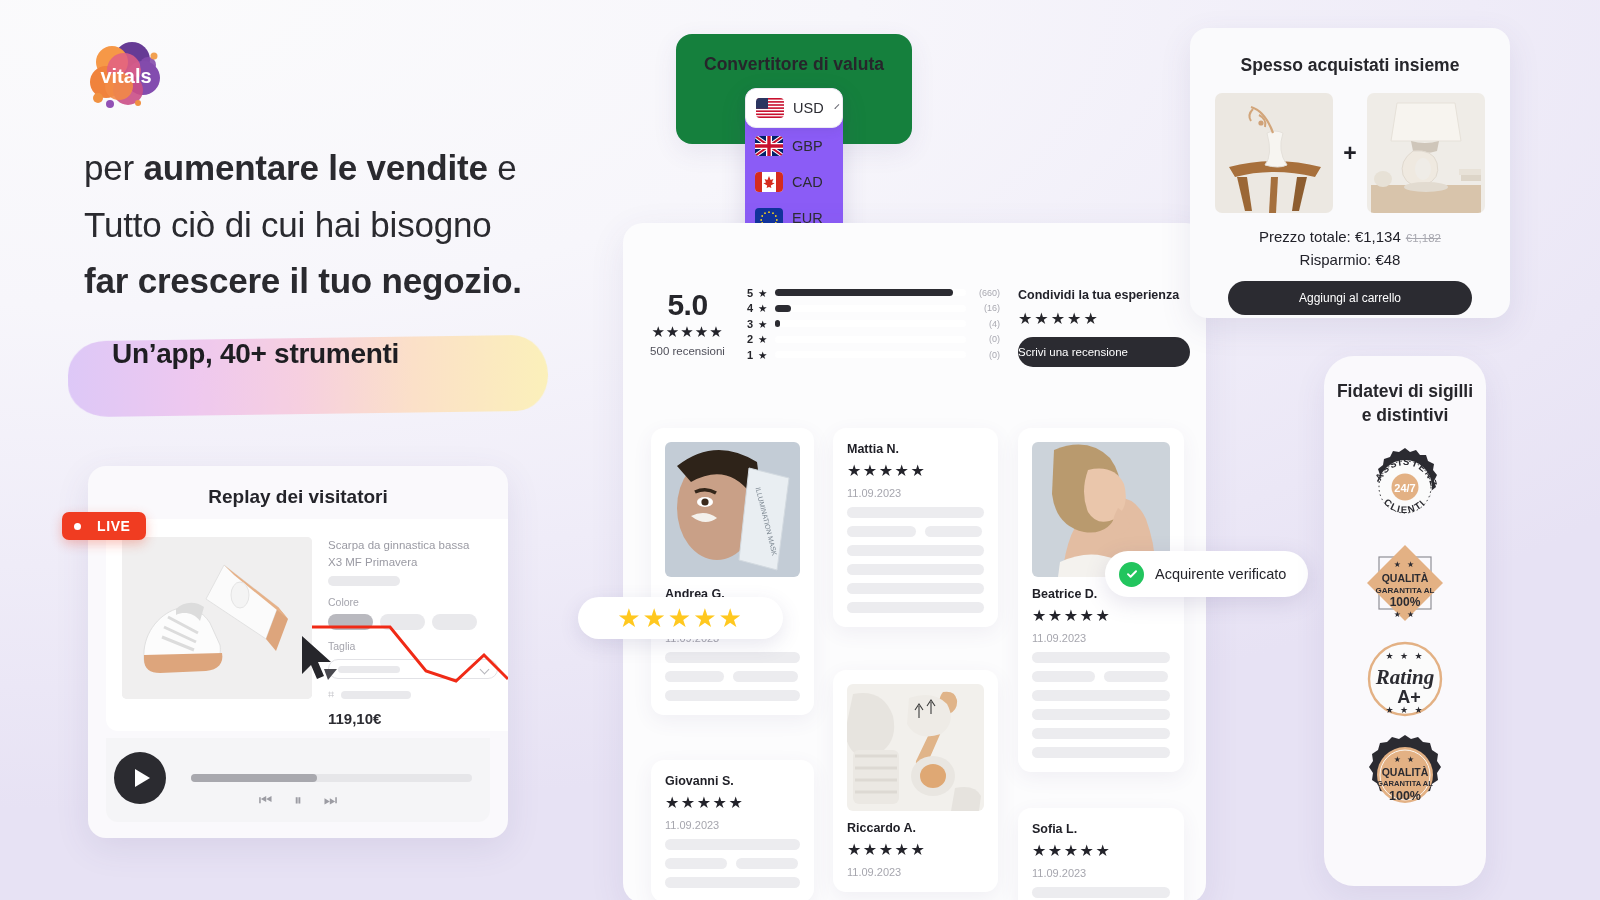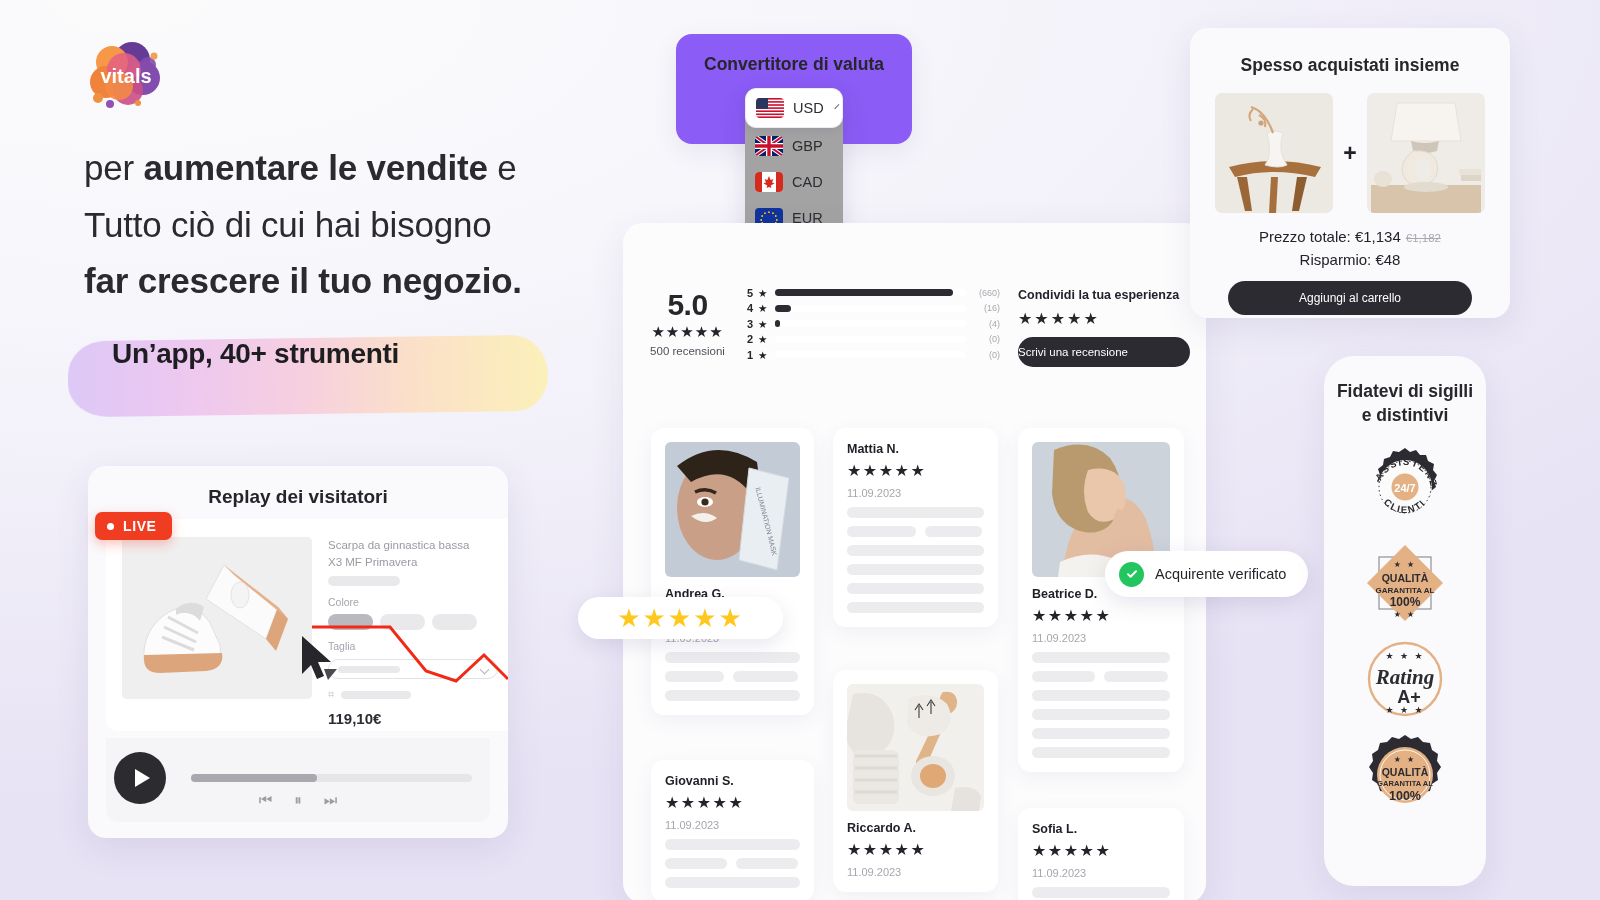--- a/index.html
+++ b/index.html
@@ -42,24 +42,24 @@
   
   #replay{
     left:88px; top:466px; width:420px; height:372px;
     background:#faf9fc; border-radius:18px;
     box-shadow:0 10px 34px rgba(80,70,130,.10);
   }
   #replay .r-title{
     text-align:center; font-size:19px; font-weight:700; padding-top:20px; color:#24242a;
   }
   #live{
-    left:95px; top:512px; background:#f03c21; color:#fff;
+    left:62px; top:512px; background:#f03c21; color:#fff;
     font-size:14px; font-weight:700; letter-spacing:.6px;
     padding:6px 15px 6px 12px; border-radius:7px;
-    display:flex; align-items:center; gap:9px;
+    display:flex; align-items:center; gap:16px;
     box-shadow:0 4px 12px rgba(240,60,33,.3);
   }
   #live .dot{ width:7px; height:7px; border-radius:50%; background:#fff; }
 
   #replay .r-body{
     position:absolute; left:18px; top:53px; right:0px; height:212px;
     background:#fff; border-radius:12px 0 0 12px; display:flex; overflow:hidden;
   }
   .shoe-img{
     width:190px; height:162px; margin:18px 0 0 16px; border-radius:5px;
@@ -87,24 +87,24 @@
   #player{ position:absolute; left:18px; top:272px; right:18px; height:84px; background:#f5f5f7; border-radius:0 0 12px 12px;}
   #playbtn{ position:absolute; left:8px; top:14px; width:52px; height:52px; border-radius:50%; background:#2b2b30; display:flex; align-items:center; justify-content:center;}
   #playbtn .tri{ width:0;height:0;border-left:15px solid #fff;border-top:9px solid transparent;border-bottom:9px solid transparent; margin-left:4px;}
   #prog{ position:absolute; left:85px; top:36px; right:18px; height:8px; background:#e6e6e9; border-radius:5px;}
   #prog i{ display:block; height:100%; width:45%; background:#a8a8ae; border-radius:5px;}
   #tctl{ position:absolute; left:0; right:0; top:53px; display:flex; justify-content:center; gap:22px; color:#9c9ca3; font-size:15px;}
 
   
   #cur{
     left:676px; top:34px; width:236px; height:110px;
-    background:#8b5cf6; border-radius:16px; box-shadow:0 8px 26px rgba(80,70,130,.09);
+    background:#15803d; border-radius:16px; box-shadow:0 8px 26px rgba(80,70,130,.09);
   }
   #cur .c-title{ text-align:center; font-size:17.5px; font-weight:700; padding-top:20px;}
-  #curdrop{ left:745px; top:88px; width:98px; background:#a3a3a3; border-radius:13px; box-shadow:0 8px 26px rgba(70,60,120,.14); padding-bottom:10px;}
+  #curdrop{ left:745px; top:88px; width:98px; background:#8b5cf6; border-radius:13px; box-shadow:0 8px 26px rgba(70,60,120,.14); padding-bottom:10px;}
   .crow{ display:flex; align-items:center; gap:9px; padding:8px 10px; font-size:14.5px; color:#2c2c32;}
   .crow.sel{ background:#fff; border:1px solid #eceaf2; border-radius:11px; box-shadow:0 3px 10px rgba(70,60,120,.10); margin:0; padding:9px 10px;}
   .flag{ width:28px; height:20px; border-radius:4px; overflow:hidden; flex:none; display:block;}
   .crow .cv{ margin-left:2px; width:6px;height:6px;border-right:1.7px solid #6c6c76;border-bottom:1.7px solid #6c6c76;transform:rotate(45deg) translateY(-2px);}
 
   
   #revpanel{
     left:623px; top:223px; width:583px; height:680px;
     background:#fcfcfd; border-radius:20px; box-shadow:0 10px 36px rgba(80,70,130,.09);
   }

